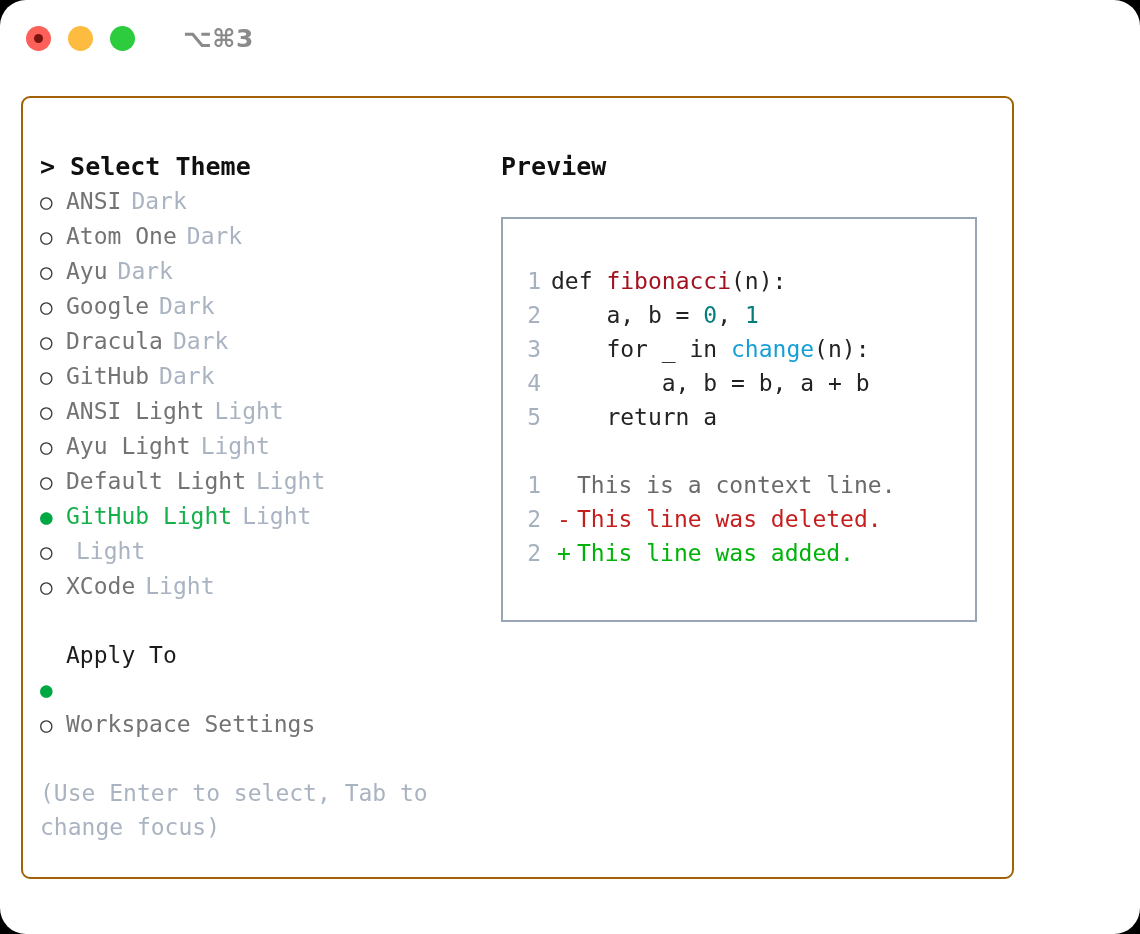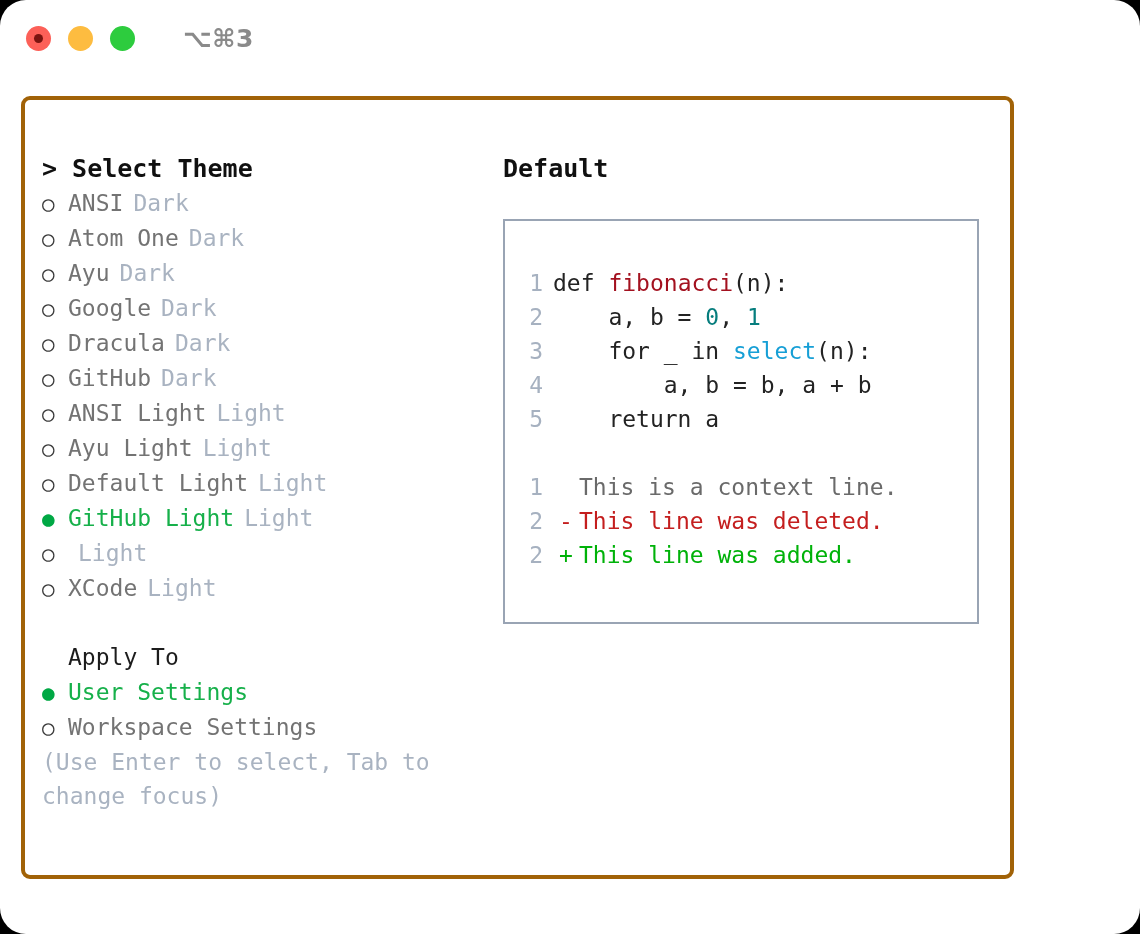--- a/index.html
+++ b/index.html
@@ -67,21 +67,21 @@
     white-space: pre;
   }
 
   
   .panel {
     position: absolute;
     left: 21px;
     top: 96px;
     width: 993px;
     height: 783px;
-    border: 4px solid #a16207;
+    border: 2px solid #a16207;
     border-radius: 9px;
     box-sizing: border-box;
     background: #ffffff;
   }
 
   .panel-inner {
     position: absolute;
     left: 0; top: 0;
     width: 100%; height: 100%;
     display: flex;
@@ -129,20 +129,21 @@
     color: #a9b3c1;
     padding-left: 10px;
   }
   .opt-header .opt-label {
     color: #1c1c1c;
   }
 
   .spacer-row { height: 34px; }
 
   .hint {
+    margin-top: 34px;
     font-size: 23px;
     line-height: 34px;
     color: #a9b3c1;
     width: 410px;
     white-space: pre-wrap;
   }
 
   
   .right-col {
     flex: 1;
@@ -242,35 +243,35 @@
           </div>
 
         <div class="spacer-row"></div>
 
         <div class="opt-row opt-header">
           <span class="opt-bullet blank">○</span>
           <span class="opt-label">Apply To</span>
         </div>
 
         <div class="opt-list" id="apply-list">
-            <div class="opt-row selected"><span class="opt-bullet sel">●</span><span class="opt-label">User Settings</span></div>
+            <div class="opt-row selected"><span class="opt-bullet sel">●</span></div>
             <div class="opt-row"><span class="opt-bullet">○</span><span class="opt-label">Workspace Settings</span></div>
           </div>
 
         <div class="hint">(Use Enter to select, Tab to change focus)</div>
       </div>
 
       <div class="right-col">
-        <div class="preview-title">Default</div>
+        <div class="preview-title">Preview</div>
 
         <div class="preview-box">
           <div id="code-block">
               <div class="code-line"><span class="lnum">1</span><span class="code-txt"><span class="tok-plain">def </span><span class="tok-fn">fibonacci</span><span class="tok-plain">(n):</span></span></div>
               <div class="code-line"><span class="lnum">2</span><span class="code-txt"><span class="tok-plain">    a, b = </span><span class="tok-num">0</span><span class="tok-plain">, </span><span class="tok-num">1</span></span></div>
-              <div class="code-line"><span class="lnum">3</span><span class="code-txt"><span class="tok-plain">    for _ in </span><span class="tok-blt">select</span><span class="tok-plain">(n):</span></span></div>
+              <div class="code-line"><span class="lnum">3</span><span class="code-txt"><span class="tok-plain">    for _ in </span><span class="tok-blt">change</span><span class="tok-plain">(n):</span></span></div>
               <div class="code-line"><span class="lnum">4</span><span class="code-txt"><span class="tok-plain">        a, b = b, a + b</span></span></div>
               <div class="code-line"><span class="lnum">5</span><span class="code-txt"><span class="tok-plain">    return a</span></span></div>
             </div>
           <div class="gap-line"></div>
           <div id="diff-block">
               <div class="code-line diff-line "><span class="lnum">1</span><span class="diff-mark"> </span><span>This is a context line.</span></div>
               <div class="code-line diff-line del"><span class="lnum">2</span><span class="diff-mark">-</span><span>This line was deleted.</span></div>
               <div class="code-line diff-line add"><span class="lnum">2</span><span class="diff-mark">+</span><span>This line was added.</span></div>
             </div>
         </div>

